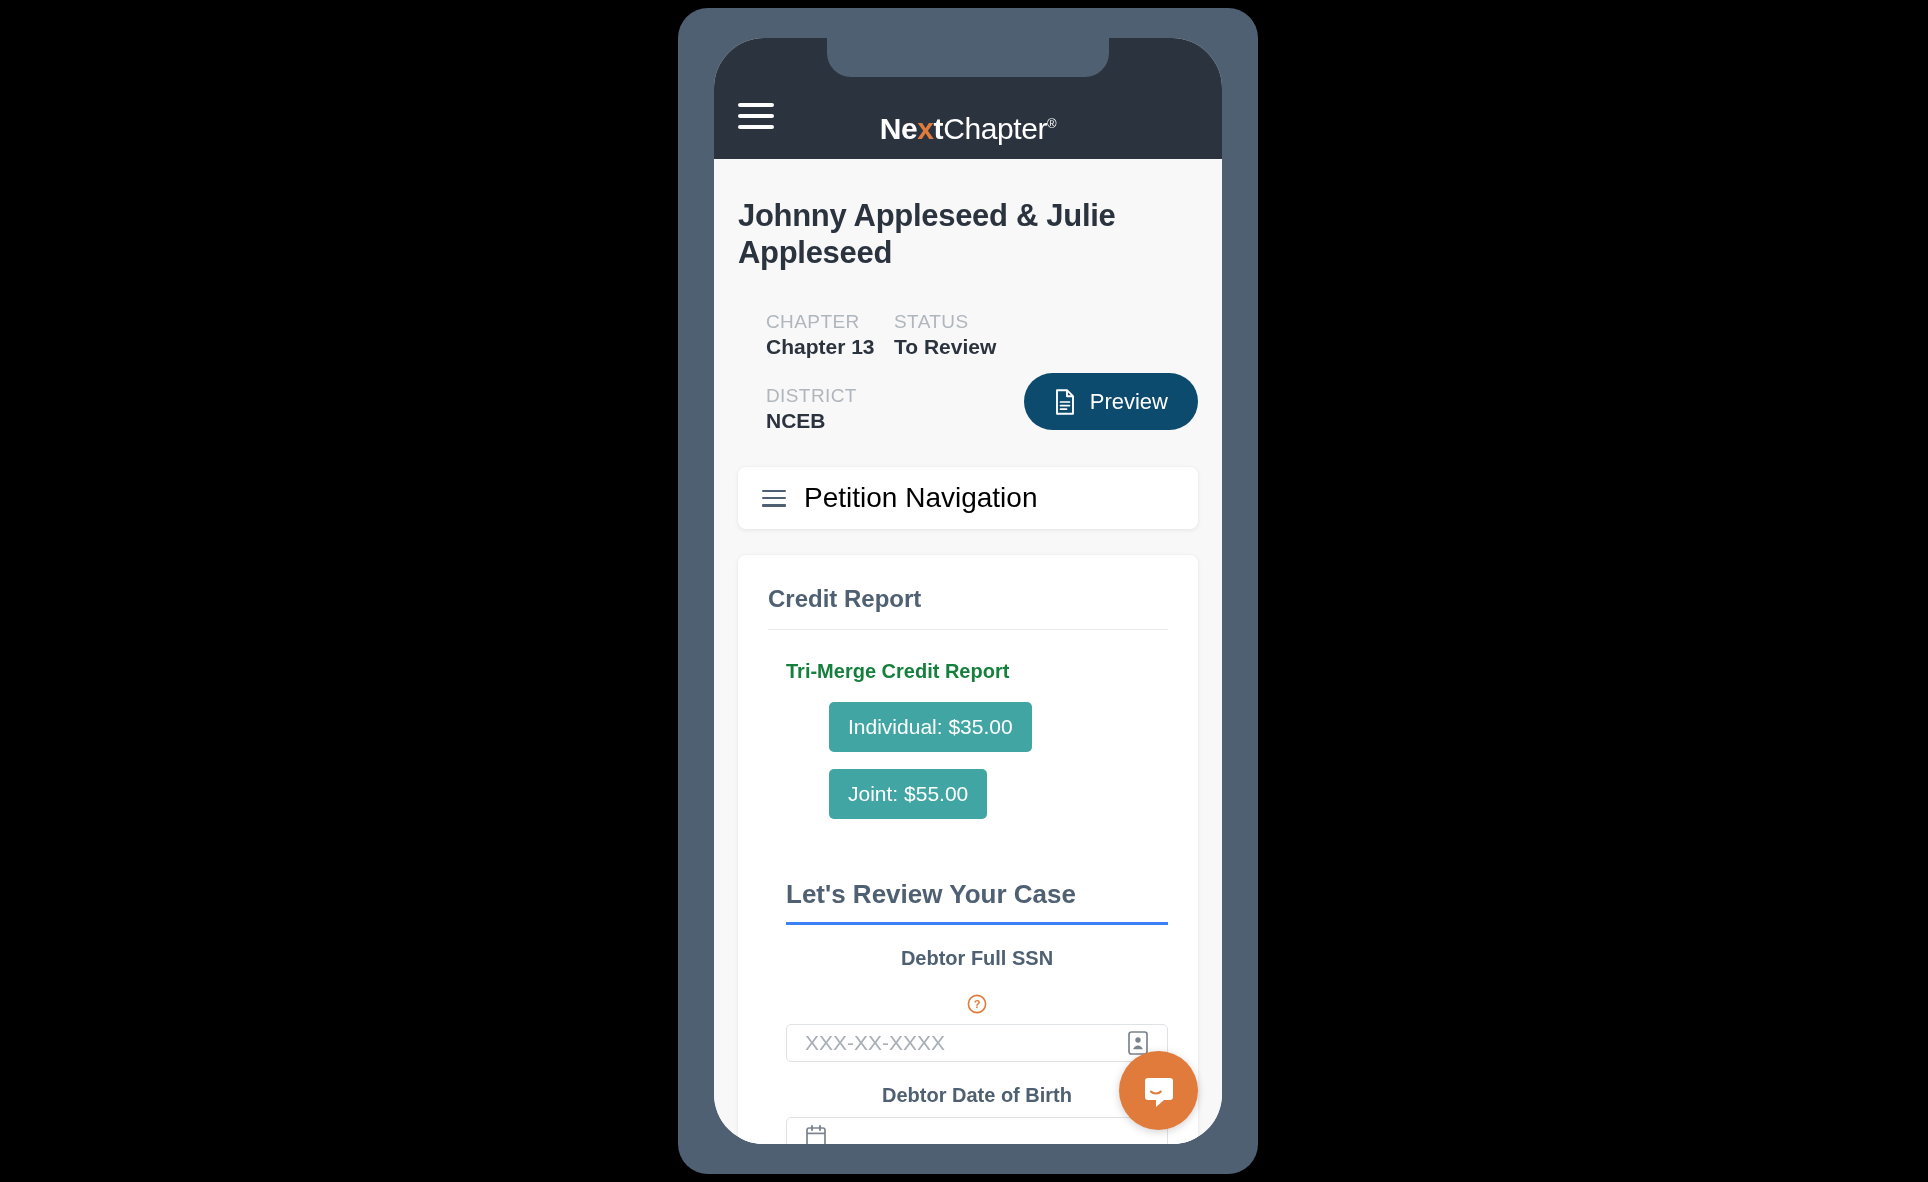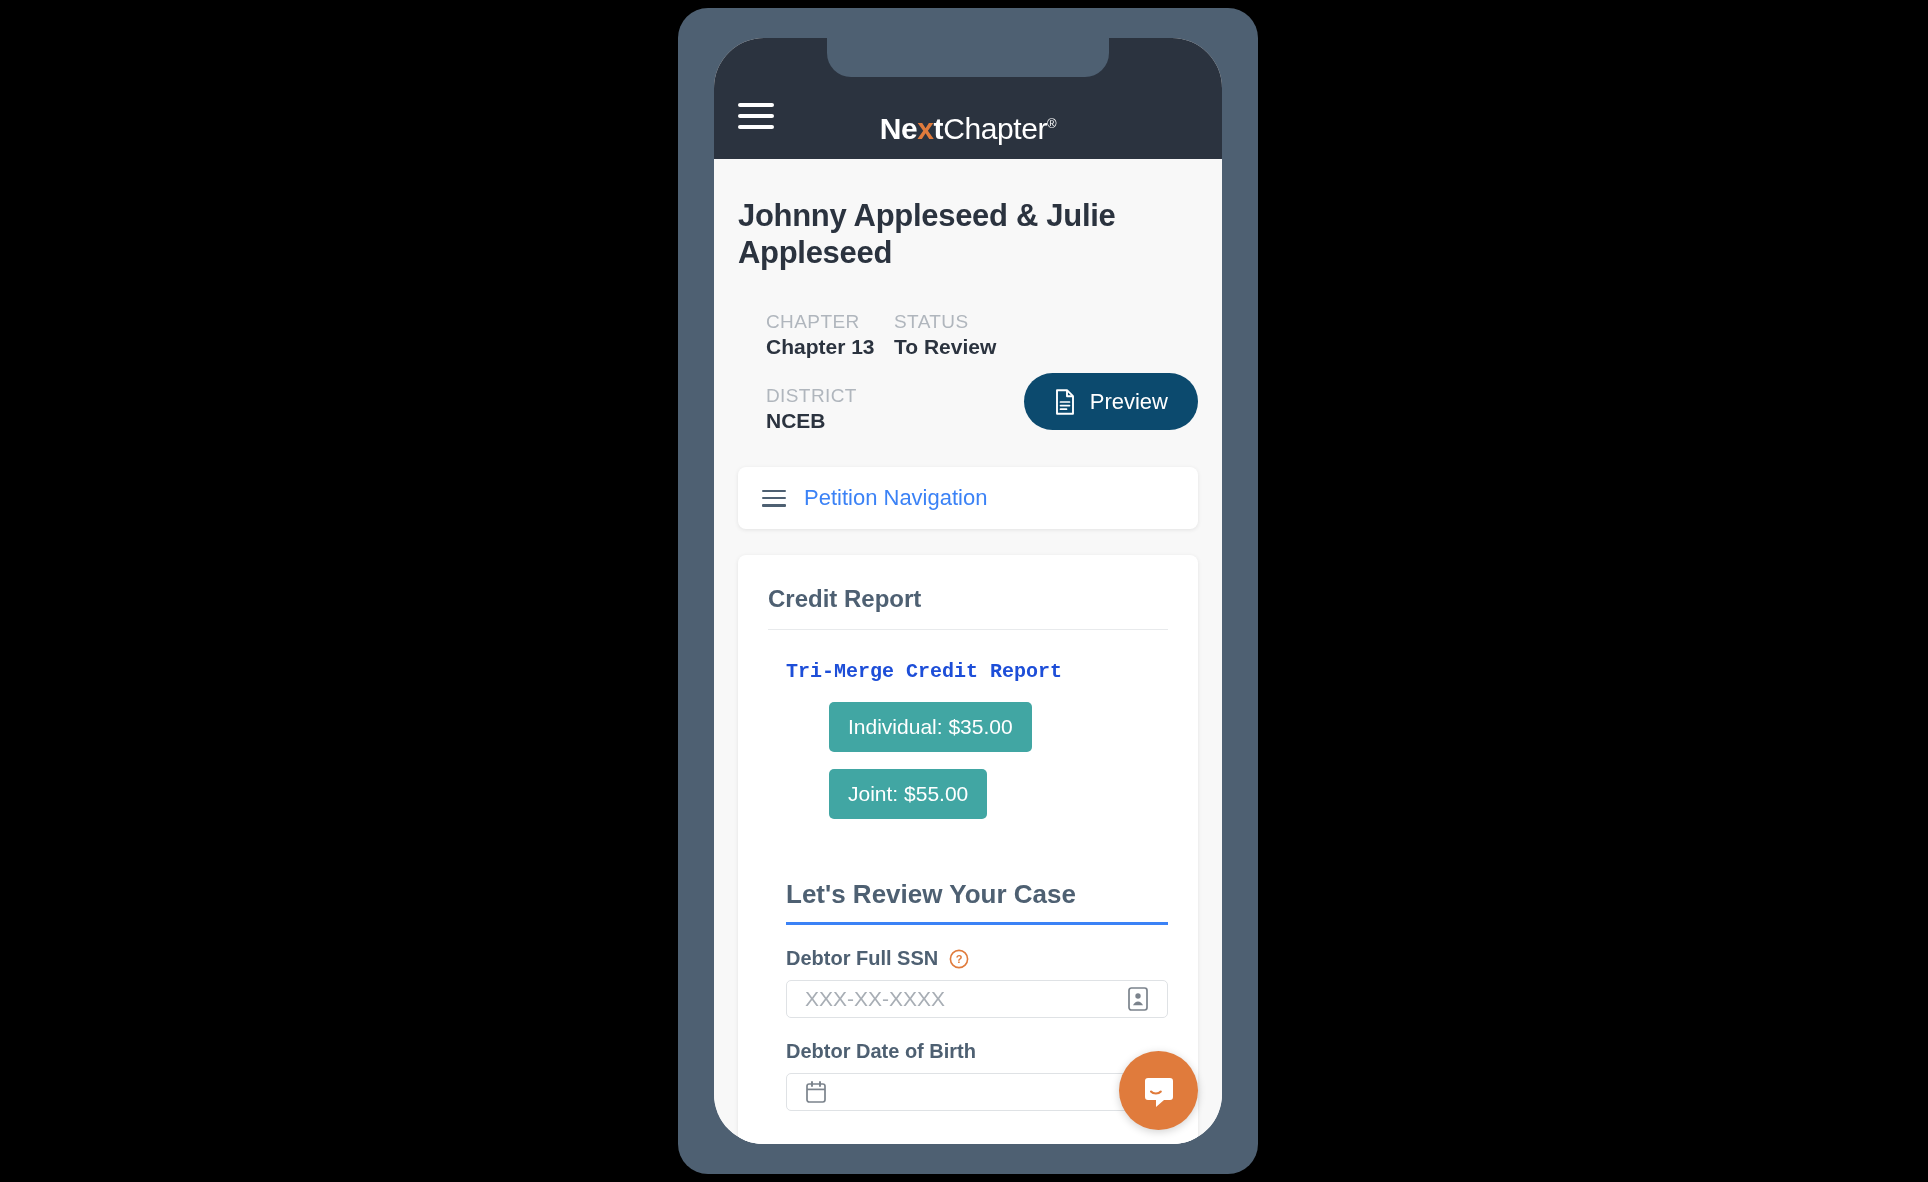--- a/index.html
+++ b/index.html
@@ -183,22 +183,22 @@
     height: 62px;
     display: flex;
     align-items: center;
     padding: 0 24px;
     gap: 18px;
     cursor: pointer;
   }
   .nav-lines { width: 24px; height: 17px; display: flex; flex-direction: column; justify-content: space-between; }
   .nav-lines span { display: block; height: 2.5px; background: #4e6072; border-radius: 1px; }
   .nav-card .nav-label {
-    font-size: 22px;
-    color: #3b82f6;
+    font-size: 28px;
+    color: #000000;
     font-weight: 400;
   }
 
   .content-card {
     margin-top: 26px;
     padding: 30px 30px 34px 30px;
     min-height: 520px;
   }
 
   .card-title {
@@ -206,23 +206,22 @@
     font-weight: 700;
     color: #4e6072;
     padding-bottom: 16px;
     border-bottom: 1px solid #e8eaec;
   }
 
   .cr-block { padding: 28px 0 0 18px; }
   .cr-name {
     font-size: 20px;
     font-weight: 700;
-    color: #1d4ed8;
+    color: #15803d;
     line-height: 1.35;
-    font-family: Liberation Mono, monospace;
   }
   .cr-bureaus {
     font-size: 20px;
     color: #8d949c;
     line-height: 1.35;
     max-width: 225px;
   }
 
   .pill {
     display: inline-block;
@@ -247,21 +246,22 @@
     margin-left: 18px;
   }
 
   .field { margin-top: 22px; margin-left: 18px; }
   .field-label {
     font-size: 20px;
     font-weight: 700;
     color: #4e6072;
     display: flex;
     align-items: center;
-    gap: 11px;
+    gap: 24px;
+    flex-direction: column;
   }
   .help-icon { width: 20px; height: 20px; display: block; }
 
   .input-wrap {
     margin-top: 10px;
     position: relative;
     height: 38px;
     border: 1px solid #dfe2e5;
     border-radius: 5px;
     background: #ffffff;

